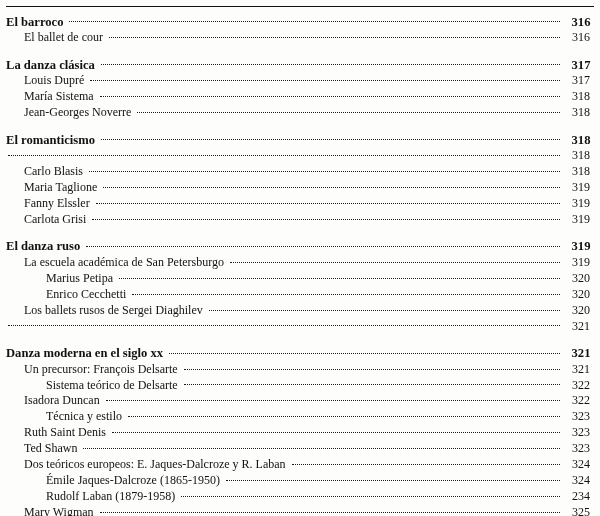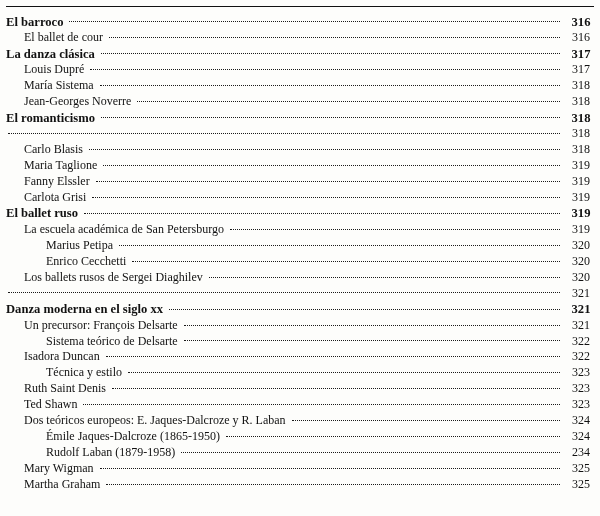--- a/index.html
+++ b/index.html
@@ -30,20 +30,21 @@
     width: 100%;
   }
   .rule-top { margin: 0 0 6px 0; }
   .toc {
     display: block;
   }
   .grp {
     margin: 0;
   }
   .grp + .grp {
+    margin-top: 11px;
   }
   .row {
     display: flex;
     align-items: baseline;
     width: 100%;
     line-height: 1.16;
     font-size: 12px;
     white-space: nowrap;
   }
   .row .label {
@@ -145,21 +146,21 @@
           <span class="page-num">319</span>
         </div>
         <div class="row lvl1">
           <span class="label">Carlota Grisi</span>
           <span class="dots"></span>
           <span class="page-num">319</span>
         </div>
       </div>
       <div class="grp">
         <div class="row lvl0">
-          <span class="label">El ballet ruso</span>
+          <span class="label">El danza ruso</span>
           <span class="dots"></span>
           <span class="page-num">319</span>
         </div>
         <div class="row lvl1">
           <span class="label">La escuela académica de San Petersburgo</span>
           <span class="dots"></span>
           <span class="page-num">319</span>
         </div>
         <div class="row lvl2">
           <span class="label">Marius Petipa</span>

